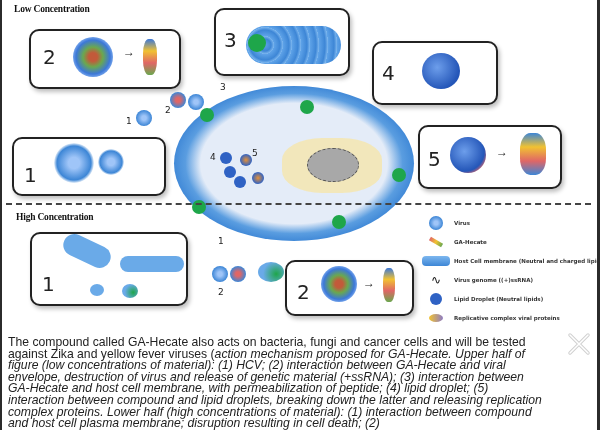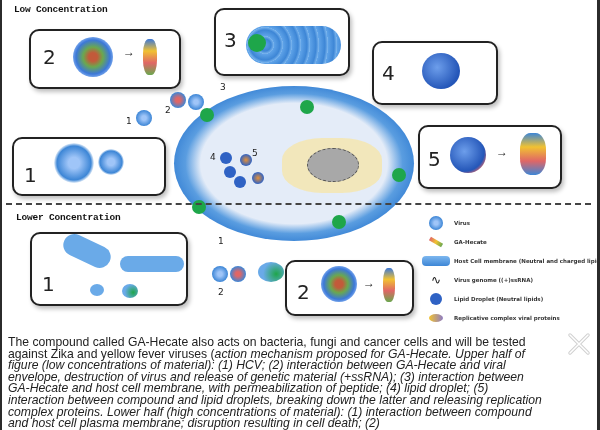--- a/index.html
+++ b/index.html
@@ -1,19 +1,19 @@
 <!DOCTYPE html>
 <html><head>
 <meta charset="utf-8">
 <style>
   html, body { margin:0; padding:0; }
   body { width:600px; height:430px; background:#2b2b2b; position:relative; overflow:hidden; font-family:"Liberation Sans", sans-serif; }
   .lightbox { position:absolute; left:2px; top:0; width:595px; height:430px; background:#fff; overflow:hidden; }
   .figure { position:absolute; left:0; top:0; width:595px; height:325px; }
-  .section-title { position:absolute; font-family:Liberation Mono, monospace; font-weight:bold; font-size:9.5px; color:#111; letter-spacing:-0.2px; }
+  .section-title { position:absolute; font-family:Liberation Serif, serif; font-weight:bold; font-size:9.5px; color:#111; letter-spacing:-0.2px; }
   .panel { position:absolute; border:2px solid #222; border-radius:10px; background:#fff; box-shadow:2px 3px 4px rgba(0,0,0,0.25); }
   .panel-num { position:absolute; font-family:"DejaVu Sans", sans-serif; font-size:20px; color:#222; }
   .divider { position:absolute; left:4px; right:6px; top:203px; border-top:2px dashed #444; }
   .arrow { position:absolute; font-size:12px; color:#222; }
   .small-num { position:absolute; font-family:"DejaVu Sans", sans-serif; font-size:9px; color:#222; }
   .legend { position:absolute; left:420px; top:213px; width:175px; }
   .legend-item { position:relative; height:19px; display:flex; align-items:center; }
   .legend-icon { width:28px; height:16px; display:flex; align-items:center; justify-content:center; }
   .legend-label { font-family:"DejaVu Sans", sans-serif; font-weight:bold; font-size:5.5px; color:#333; margin-left:4px; white-space:nowrap; }
   .caption { position:absolute; left:6px; top:337px; width:535px; font-family:"Liberation Sans", sans-serif; font-size:12.2px; line-height:11.6px; color:#222; }
@@ -83,21 +83,21 @@
     <div class="blob" style="left:134px;top:110px;width:16px;height:16px;background:radial-gradient(circle,#9fc5f8 20%,#3d86d6 70%);"></div>
     <span class="small-num" style="left:163px;top:105px;">2</span>
     <div class="blob" style="left:168px;top:92px;width:16px;height:16px;background:radial-gradient(circle,#e06666 20%,#3d86d6 70%);"></div>
     <div class="blob" style="left:186px;top:94px;width:16px;height:16px;background:radial-gradient(circle,#9fc5f8 20%,#3d86d6 70%);"></div>
     <span class="small-num" style="left:218px;top:82px;">3</span>
     <span class="small-num" style="left:208px;top:152px;">4</span>
     <span class="small-num" style="left:250px;top:148px;">5</span>
 
     <div class="divider"></div>
 
-    <div class="section-title" style="left:14px;top:212px;">Lower Concentration</div>
+    <div class="section-title" style="left:14px;top:212px;">High Concentration</div>
 
     <div class="panel" style="left:28px;top:232px;width:154px;height:70px;">
       <span class="panel-num" style="left:10px;top:38px;">1</span>
       <div class="blob" style="left:30px;top:6px;width:50px;height:22px;border-radius:14px;background:#6aaae8;transform:rotate(25deg);"></div>
       <div class="blob" style="left:88px;top:22px;width:64px;height:16px;border-radius:10px;background:#6aaae8;"></div>
       <div class="blob" style="left:58px;top:50px;width:14px;height:12px;background:#6aaae8;"></div>
       <div class="blob" style="left:90px;top:50px;width:16px;height:14px;background:radial-gradient(circle at 70% 60%,#1ea64a,#6aaae8 60%);"></div>
     </div>
 
     <span class="small-num" style="left:216px;top:236px;">1</span>

